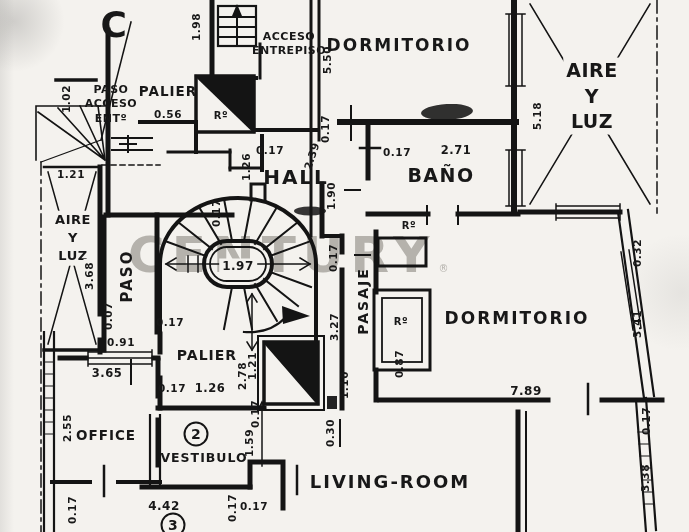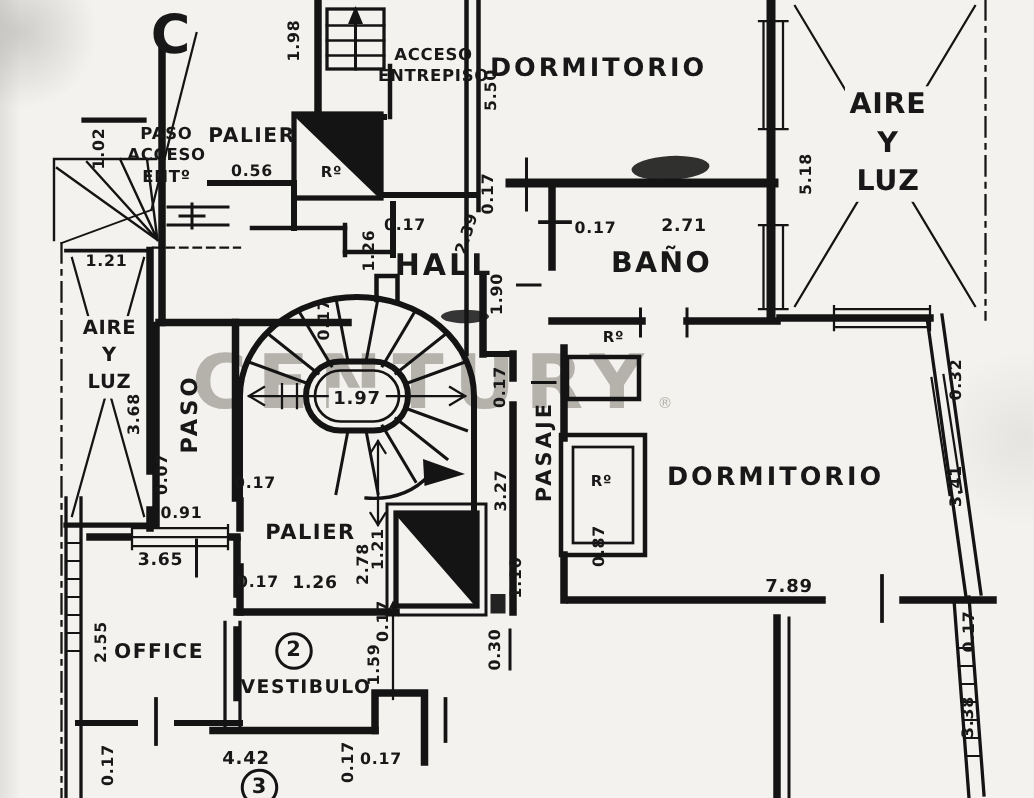--- a/index.html
+++ b/index.html
@@ -208,20 +208,21 @@
   <span class="lb rm" style="left:296px;top:177px;font-size:20px;letter-spacing:2px">HALL</span>
   <span class="lb chip" style="left:73px;top:238px;font-size:13px;line-height:1.4">AIRE
 Y
 LUZ</span>
   <span class="lb v rm" style="left:127px;top:276px;font-size:15px;letter-spacing:2px">PASO</span>
   <span class="lb v rm" style="left:364px;top:301px;font-size:14px;letter-spacing:2px">PASAJE</span>
   <span class="lb rm" style="left:517px;top:319px;font-size:17px;letter-spacing:2px">DORMITORIO</span>
   <span class="lb rm" style="left:207px;top:356px;font-size:14px;letter-spacing:1px">PALIER</span>
   <span class="lb rm" style="left:106px;top:435px;font-size:13.5px;letter-spacing:1px">OFFICE</span>
   <span class="lb" style="left:204px;top:458px;font-size:12.5px;letter-spacing:1px">VESTIBULO</span>
+  <span class="lb rm" style="left:390px;top:482px;font-size:18px;letter-spacing:2px">LIVING-ROOM</span>
   <span class="lb circ" style="left:196px;top:434px">2</span>
   <span class="lb circ" style="left:173px;top:525px">3</span>
   <span class="lb" style="left:221px;top:116px;font-size:10px">Rº</span>
   <span class="lb" style="left:409px;top:226px;font-size:10px">Rº</span>
   <span class="lb" style="left:401px;top:322px;font-size:10px">Rº</span>
 
   <span class="lb v" style="left:197px;top:27px">1.98</span>
   <span class="lb v" style="left:328px;top:60px">5.50</span>
   <span class="lb v" style="left:326px;top:129px">0.17</span>
   <span class="lb" style="left:312px;top:156px;transform:translate(-50%,-50%) rotate(-72deg)">2.39</span>

